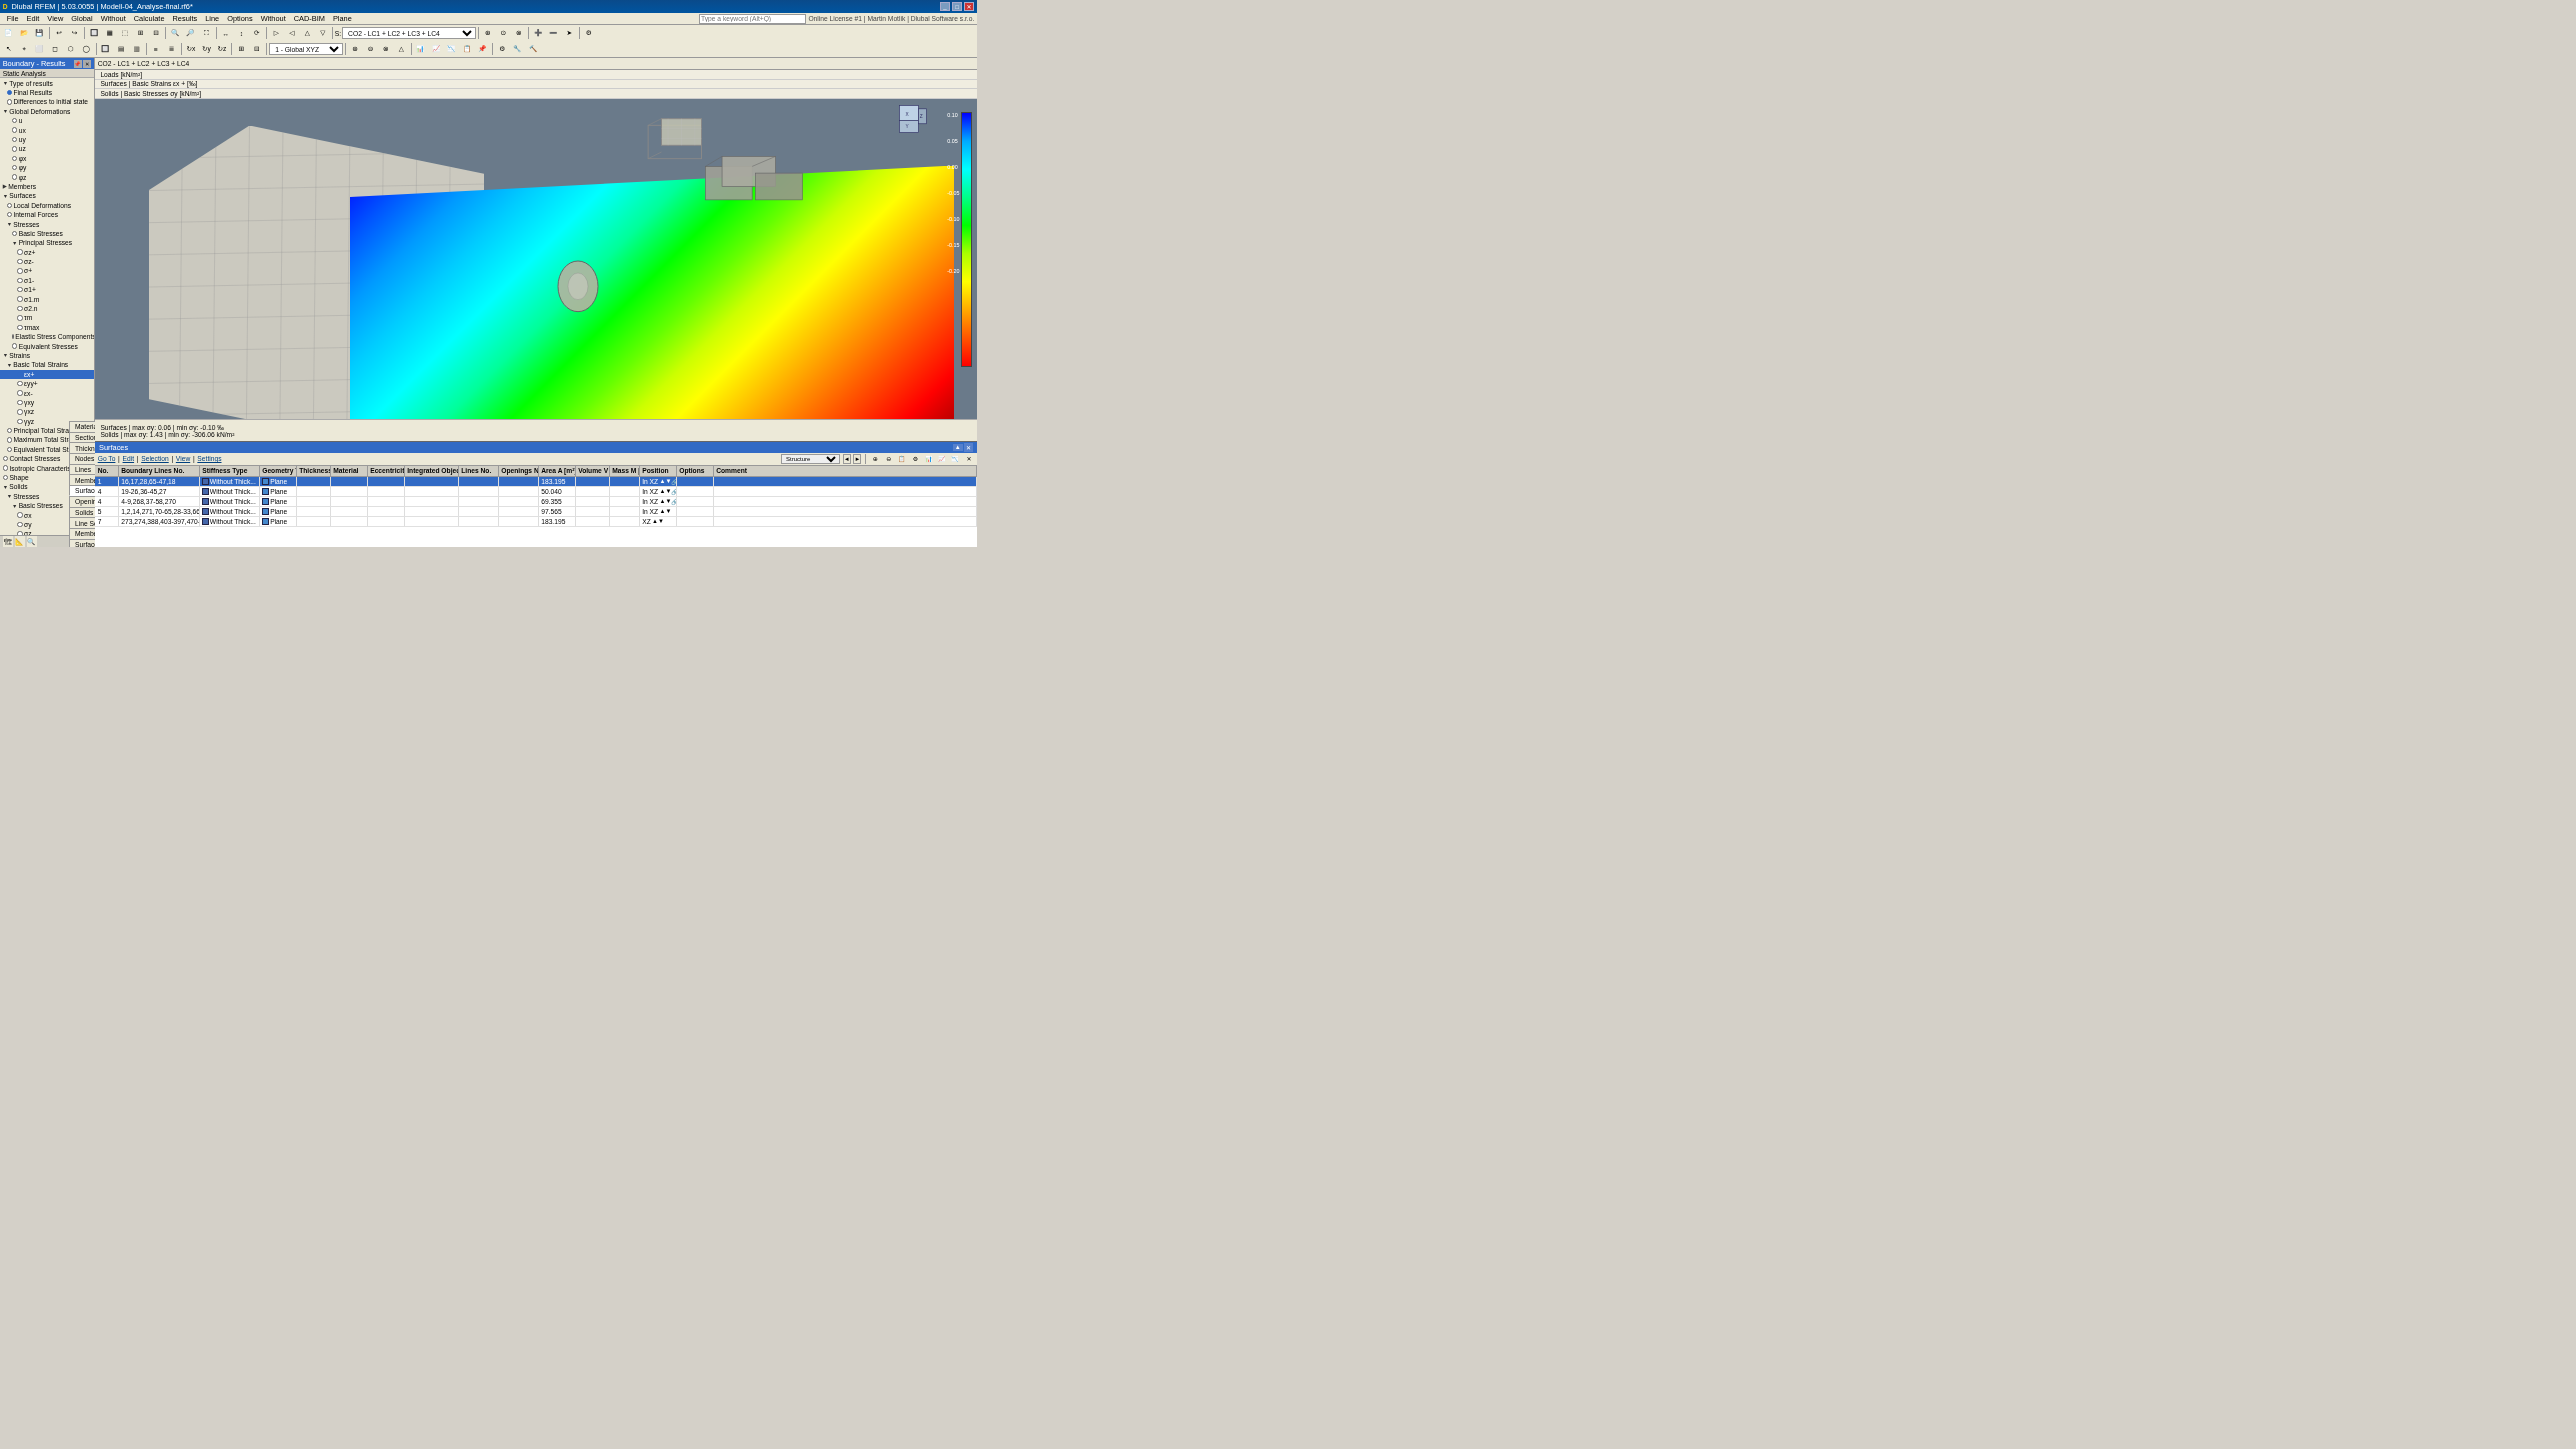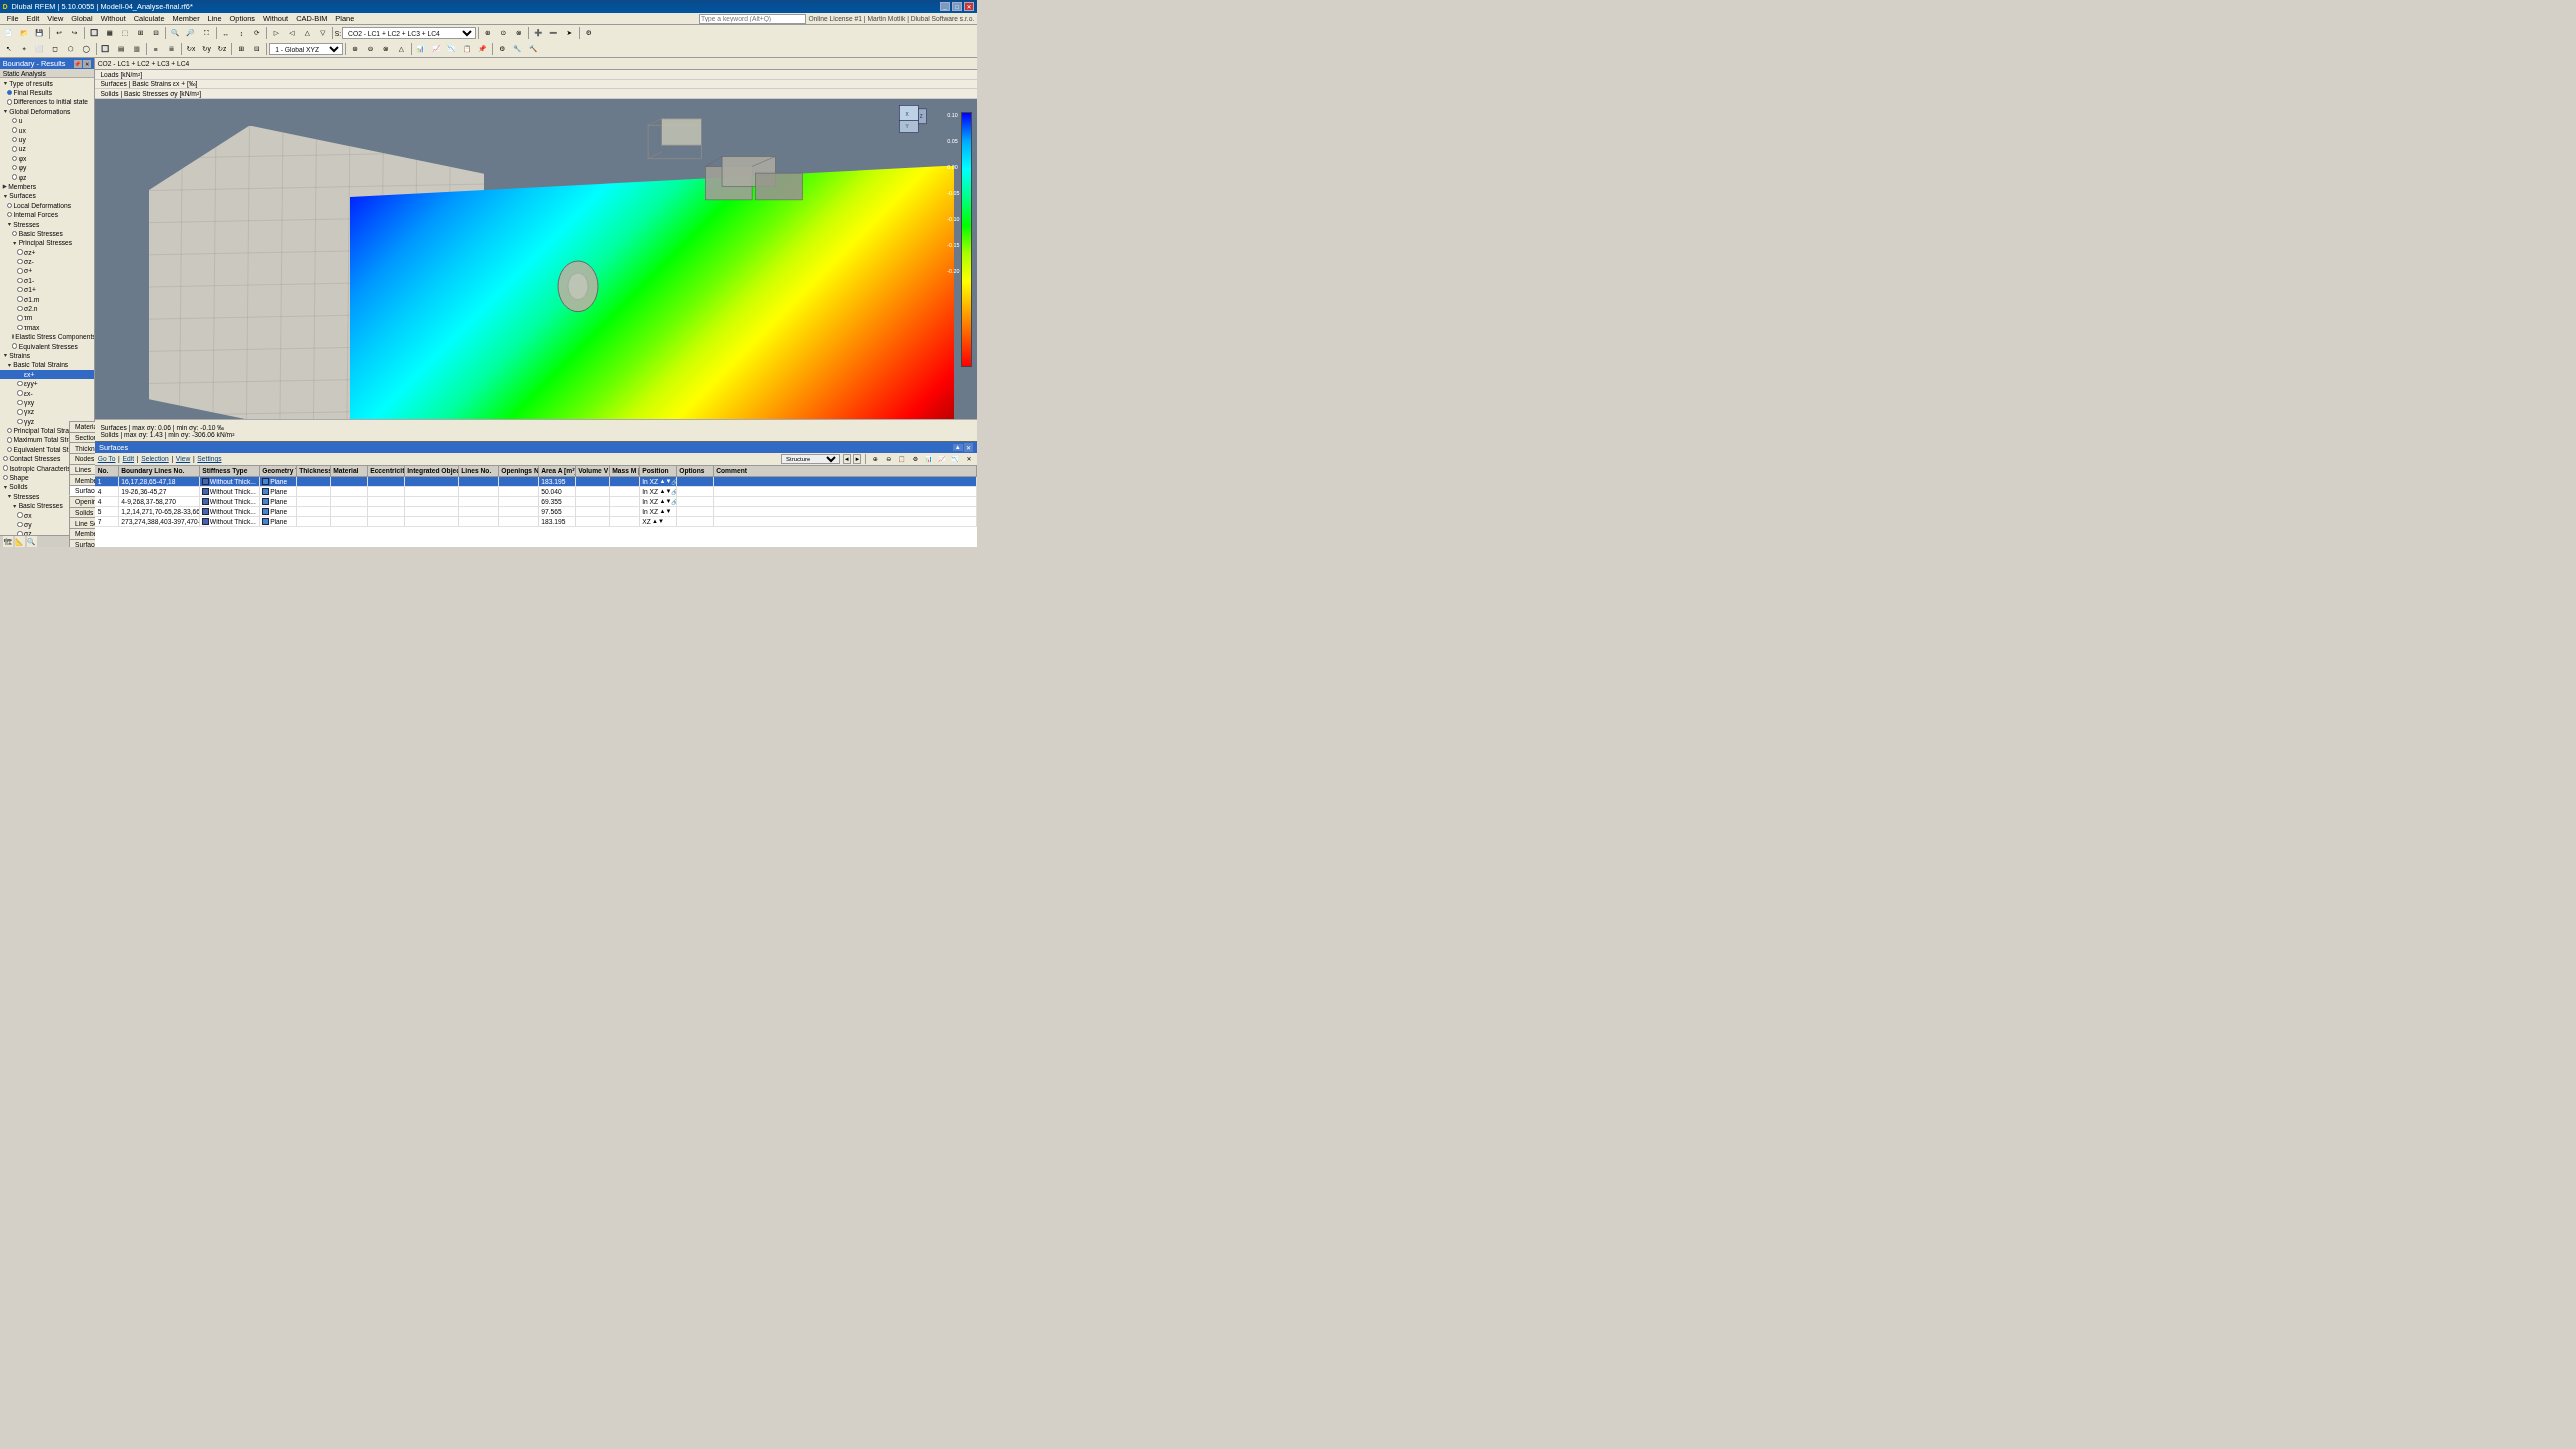--- a/index.html
+++ b/index.html
@@ -305,37 +305,37 @@
       font-size: 5.4px;
       display: flex; align-items: center; justify-content: center;
     }
   </style>
 </head>
 <body>
 
 <div id="titlebar">
   <div style="display:flex;align-items:center;gap:4px;">
     <span style="font-weight:bold;font-size:6.7px;color:#ffcc00;">D</span>
-    <span style="font-size:7.4px;">Dlubal RFEM | 5.10.0055 | Modell-04_Analyse-final.rf6*</span>
+    <span style="font-size:7.4px;">Dlubal RFEM | 5.03.0055 | Modell-04_Analyse-final.rf6*</span>
   </div>
   <div style="display:flex;gap:1.3px;">
     <div class="titlebar-btn">_</div>
     <div class="titlebar-btn">□</div>
     <div class="titlebar-btn" style="background:#cc3333;">✕</div>
   </div>
 </div>
 
 <div id="menubar">
   <div class="menu-item">File</div>
   <div class="menu-item">Edit</div>
   <div class="menu-item">View</div>
   <div class="menu-item">Global</div>
   <div class="menu-item">Without</div>
   <div class="menu-item">Calculate</div>
-  <div class="menu-item">Member</div>
+  <div class="menu-item">Results</div>
   <div class="menu-item">Line</div>
   <div class="menu-item">Options</div>
   <div class="menu-item">Without</div>
   <div class="menu-item">CAD-BIM</div>
   <div class="menu-item">Plane</div>
   <div style="flex:1;"></div>
   <div style="display:flex;align-items:center;gap:2.7px;">
     <input class="search-box" type="text" placeholder="Type a keyword (Alt+Q)" style="">
     <span style="font-size:6.7px;color:#444;">Online License #1 | Martin Motlik | Dlubal Software s.r.o.</span>
   </div>

